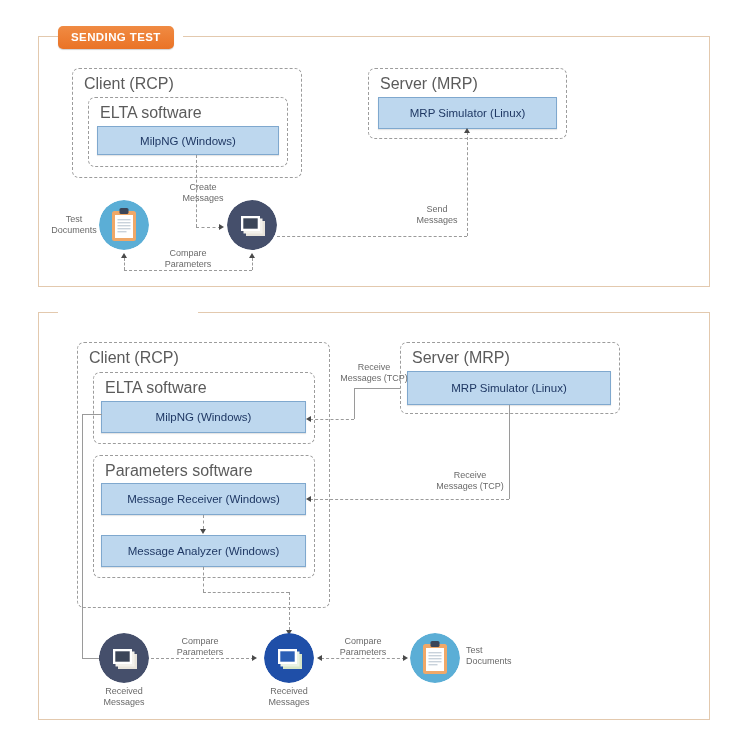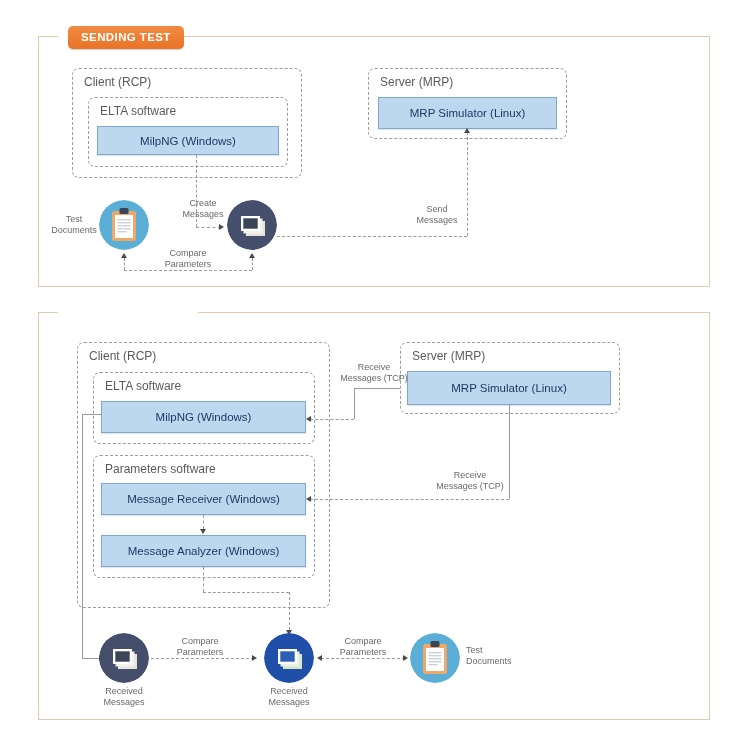--- a/index.html
+++ b/index.html
@@ -60,21 +60,21 @@
   .group {
     position: absolute;
     border: 1px dashed #9C9C9C;
     border-radius: 7px;
     box-sizing: border-box;
   }
   .group > .group-label {
     position: absolute;
     left: 11px;
     top: 6px;
-    font-size: 12px;
+    font-size: 16px;
     color: #5B5B5B;
     white-space: nowrap;
   }
 
   
   .node {
     position: absolute;
     background: #BDD7EE;
     border: 1px solid #7FA8CE;
     box-sizing: border-box;
@@ -131,42 +131,42 @@
     white-space: pre-line;
   }
 </style>
 </head>
 <body>
 
 <div class="canvas">
 
   <div class="section" id="section-sending"></div>
   <div class="badge-mask" style="left:58px; top:35px; width:125px;"></div>
-  <div class="badge" style="left:68px; top:26px;">SENDING TEST</div>
+  <div class="badge" style="left:58px; top:26px;">SENDING TEST</div>
 
   <div class="group" style="left:72px; top:68px; width:230px; height:110px;">
     <span class="group-label">Client (RCP)</span>
   </div>
 
   <div class="group" style="left:88px; top:97px; width:200px; height:70px;">
     <span class="group-label">ELTA software</span>
   </div>
 
   <div class="node" style="left:97px; top:126px; width:182px; height:29px;">MilpNG (Windows)</div>
 
   <div class="group" style="left:368px; top:68px; width:199px; height:71px;">
     <span class="group-label">Server (MRP)</span>
   </div>
 
   <div class="node" style="left:378px; top:97px; width:179px; height:32px;">MRP Simulator (Linux)</div>
 
   <div class="conn v" style="left:196px; top:155px; height:72px;"></div>
   <div class="conn h" style="left:196px; top:227px; width:25px;"></div>
   <div class="arrow right" style="left:219px; top:223.5px;"></div>
-  <div class="edge-label" style="left:173px; top:198px; width:60px;">Create
+  <div class="edge-label" style="left:173px; top:182px; width:60px;">Create
 Messages</div>
 
   <div class="conn h" style="left:277px; top:236px; width:190px;"></div>
   <div class="conn v" style="left:467px; top:132px; height:104px;"></div>
   <div class="arrow up" style="left:463.5px; top:128px;"></div>
   <div class="edge-label" style="left:407px; top:204px; width:60px;">Send
 Messages</div>
 
   <div class="conn h" style="left:124px; top:270px; width:128px;"></div>
   <div class="conn v" style="left:124px; top:258px; height:12px;"></div>

